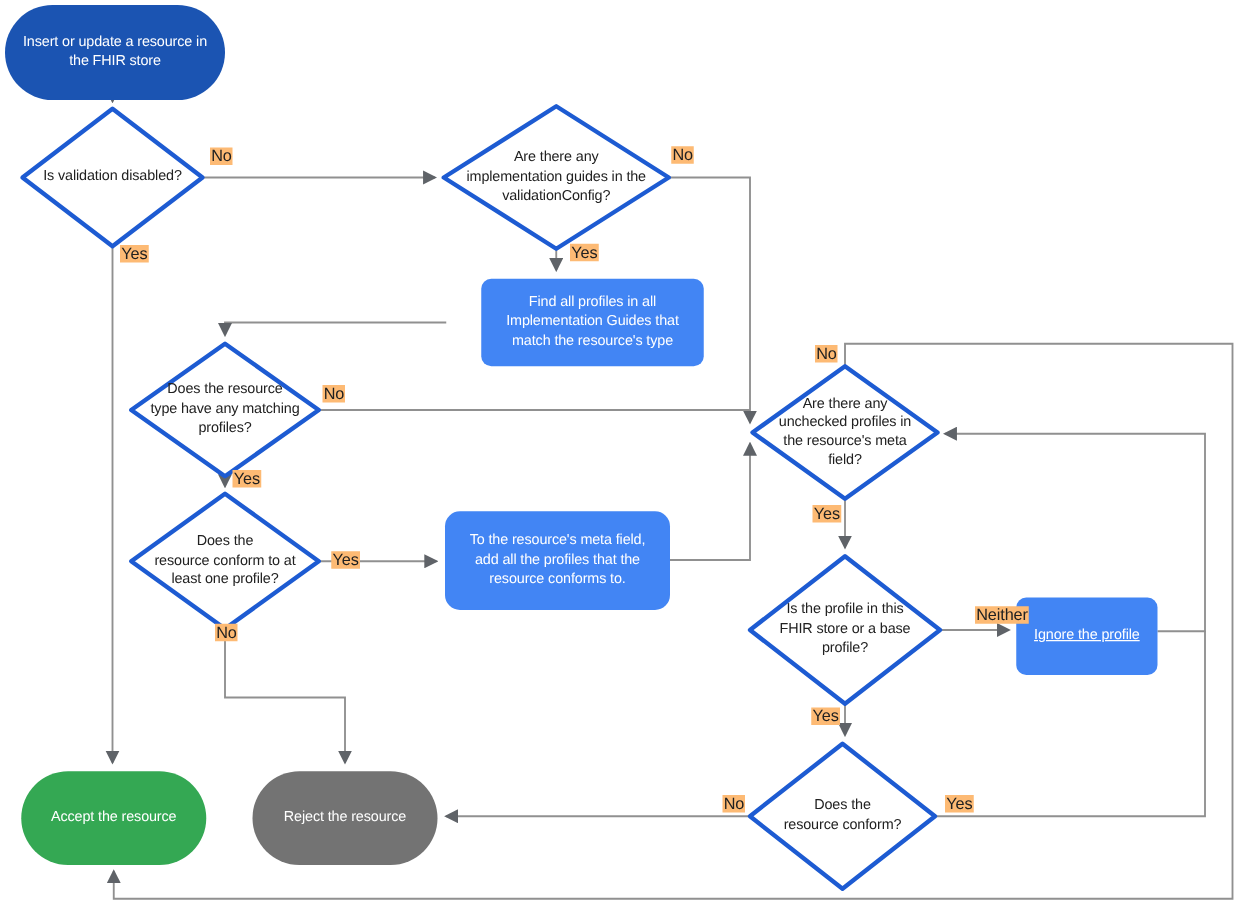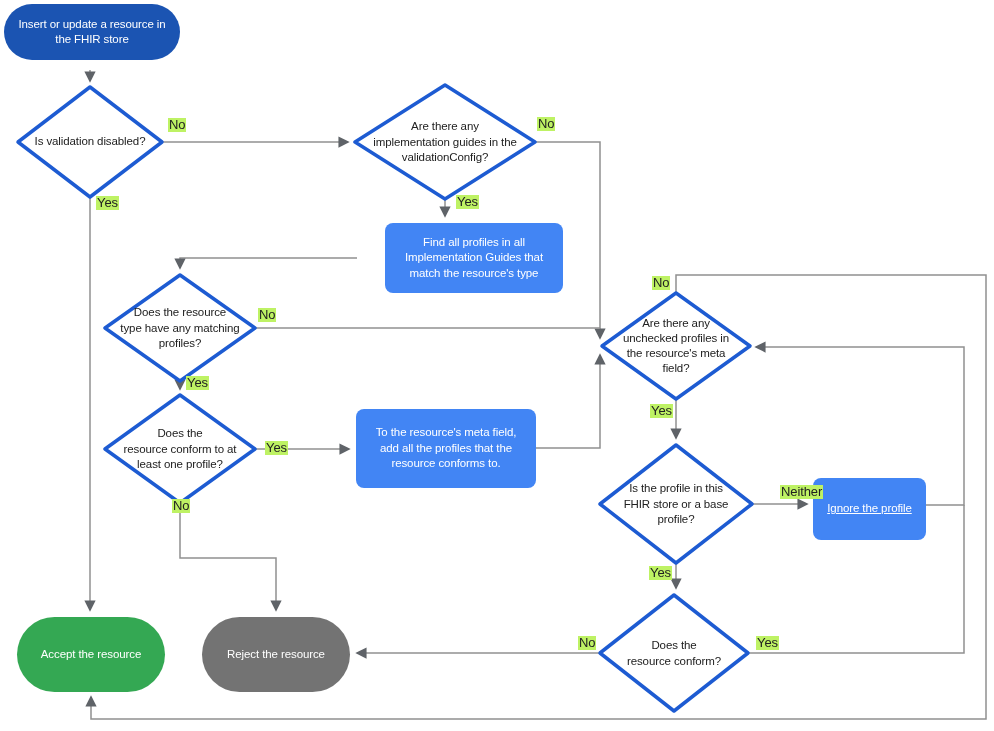--- a/index.html
+++ b/index.html
@@ -19,21 +19,21 @@
   .process-fill{background:#4285f4;}
   .accept-fill{background:#34a853;}
   .reject-fill{background:#737373;}
   .diamond-label{
     position:absolute;transform:translate(-50%,-50%);
     color:#212121;font-size:11.5px;letter-spacing:-0.1px;line-height:15.5px;text-align:center;
   }
   .node-line{display:block;white-space:nowrap;}
   .edge-label{
     position:absolute;color:#212121;font-size:13px;letter-spacing:-0.1px;line-height:14px;
-    background:#bef264;padding:0 1px;white-space:nowrap;
+    background:#fdba74;padding:0 1px;white-space:nowrap;
   }
 </style>
 </head>
 <body>
 
 <div class="canvas">
 
   <svg class="wires" width="994" height="731" viewBox="0 0 994 731">
     <defs>
       <marker id="arrow" viewBox="0 0 10 10" refX="8.5" refY="5" markerWidth="7.5" markerHeight="7.5" orient="auto-start-reverse">
@@ -66,32 +66,32 @@
       <polygon points="90,87 162,142 90,197 18,142"></polygon>
       <polygon points="445,85 535,142 445,199 355,142"></polygon>
       <polygon points="180,275 255,328 180,381 105,328"></polygon>
       <polygon points="180,395 255,449 180,503 105,449"></polygon>
       <polygon points="676,293 750,346 676,399 602,346"></polygon>
       <polygon points="676,445 752,504 676,563 600,504"></polygon>
       <polygon points="674,595 748,653 674,711 600,653"></polygon>
     </g>
   </svg>
 
-  <div class="node terminator start-fill" style="left:4px;top:4px;width:176px;height:56px;">
+  <div class="node terminator start-fill" style="left:4px;top:4px;width:176px;height:76px;">
     <span class="node-line">Insert or update a resource in</span>
     <span class="node-line">the FHIR store</span>
   </div>
 
   <div class="node process process-fill" style="left:357px;top:223px;width:178px;height:70px;margin-left:28px;">
     <span class="node-line">Find all profiles in all</span>
     <span class="node-line">Implementation Guides that</span>
     <span class="node-line">match the resource's type</span>
   </div>
 
-  <div class="node process process-fill" style="left:356px;top:409px;width:180px;height:79px;">
+  <div class="node process process-fill" style="left:356px;top:409px;width:180px;height:79px;border-radius:12px;">
     <span class="node-line">To the resource's meta field,</span>
     <span class="node-line">add all the profiles that the</span>
     <span class="node-line">resource conforms to.</span>
   </div>
 
   <div class="node process process-fill" style="left:813px;top:478px;width:113px;height:62px;text-decoration:underline;">
     <span class="node-line">Ignore the profile</span>
   </div>
 
   <div class="node terminator accept-fill" style="left:17px;top:617px;width:148px;height:75px;">

